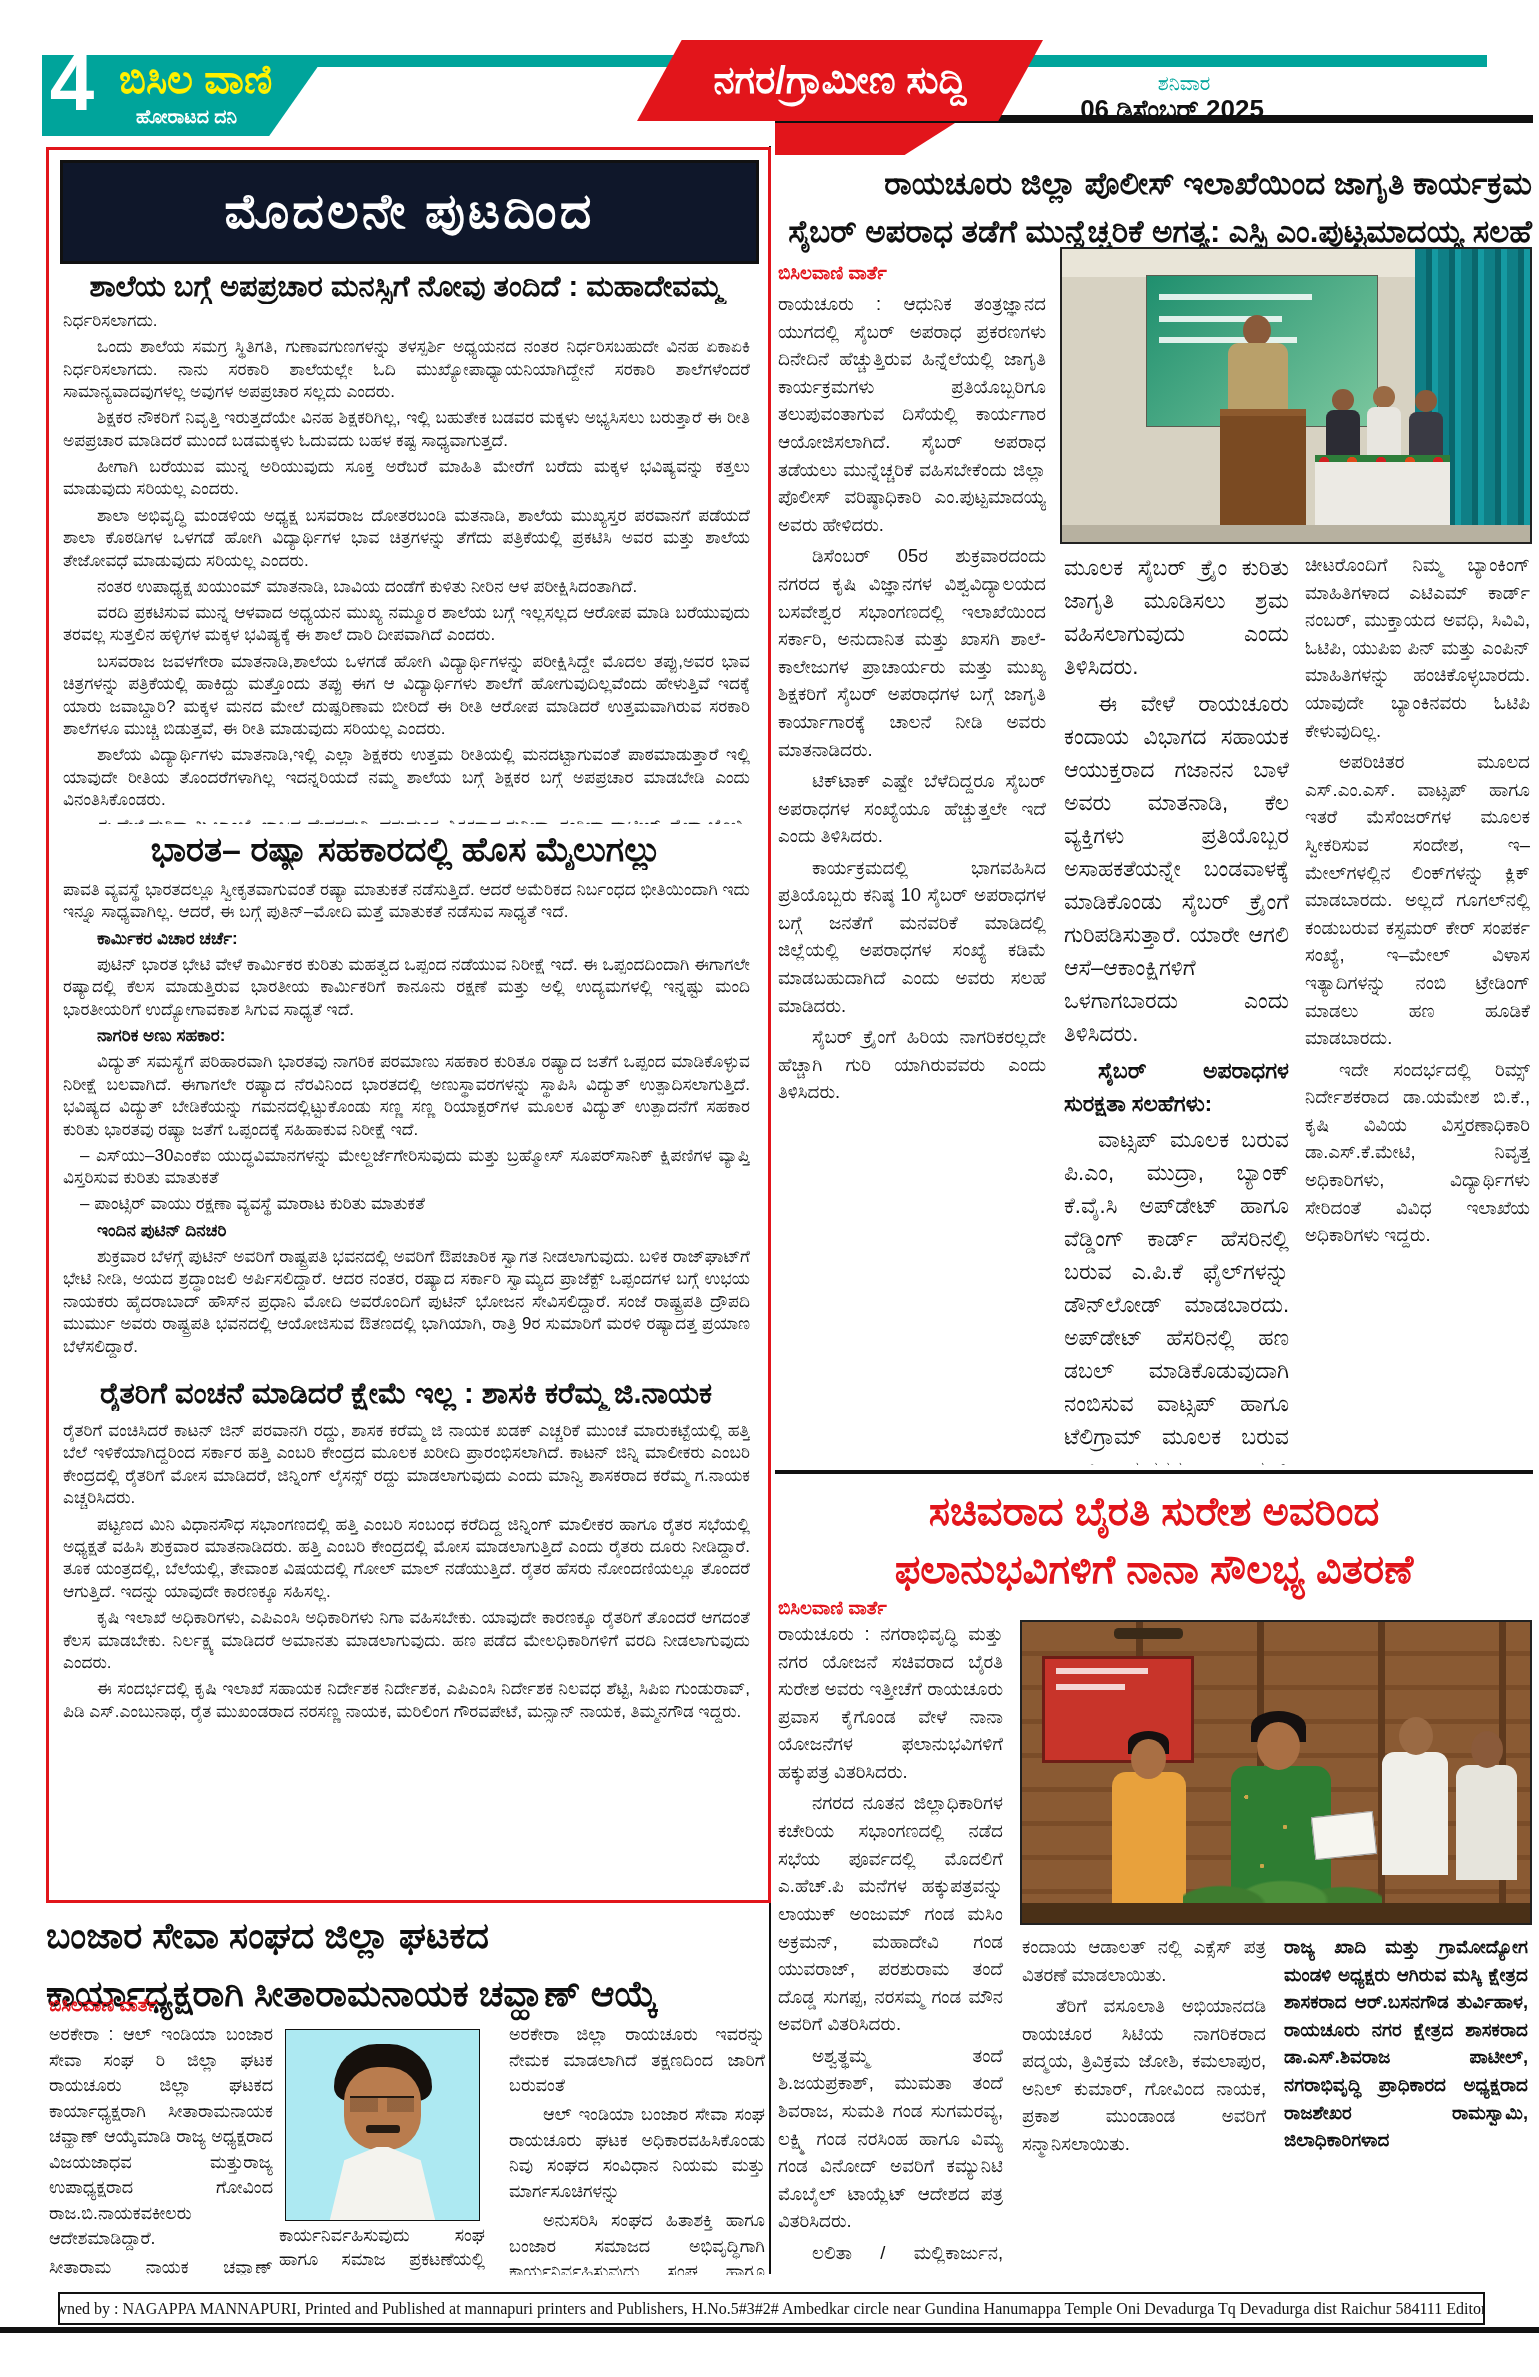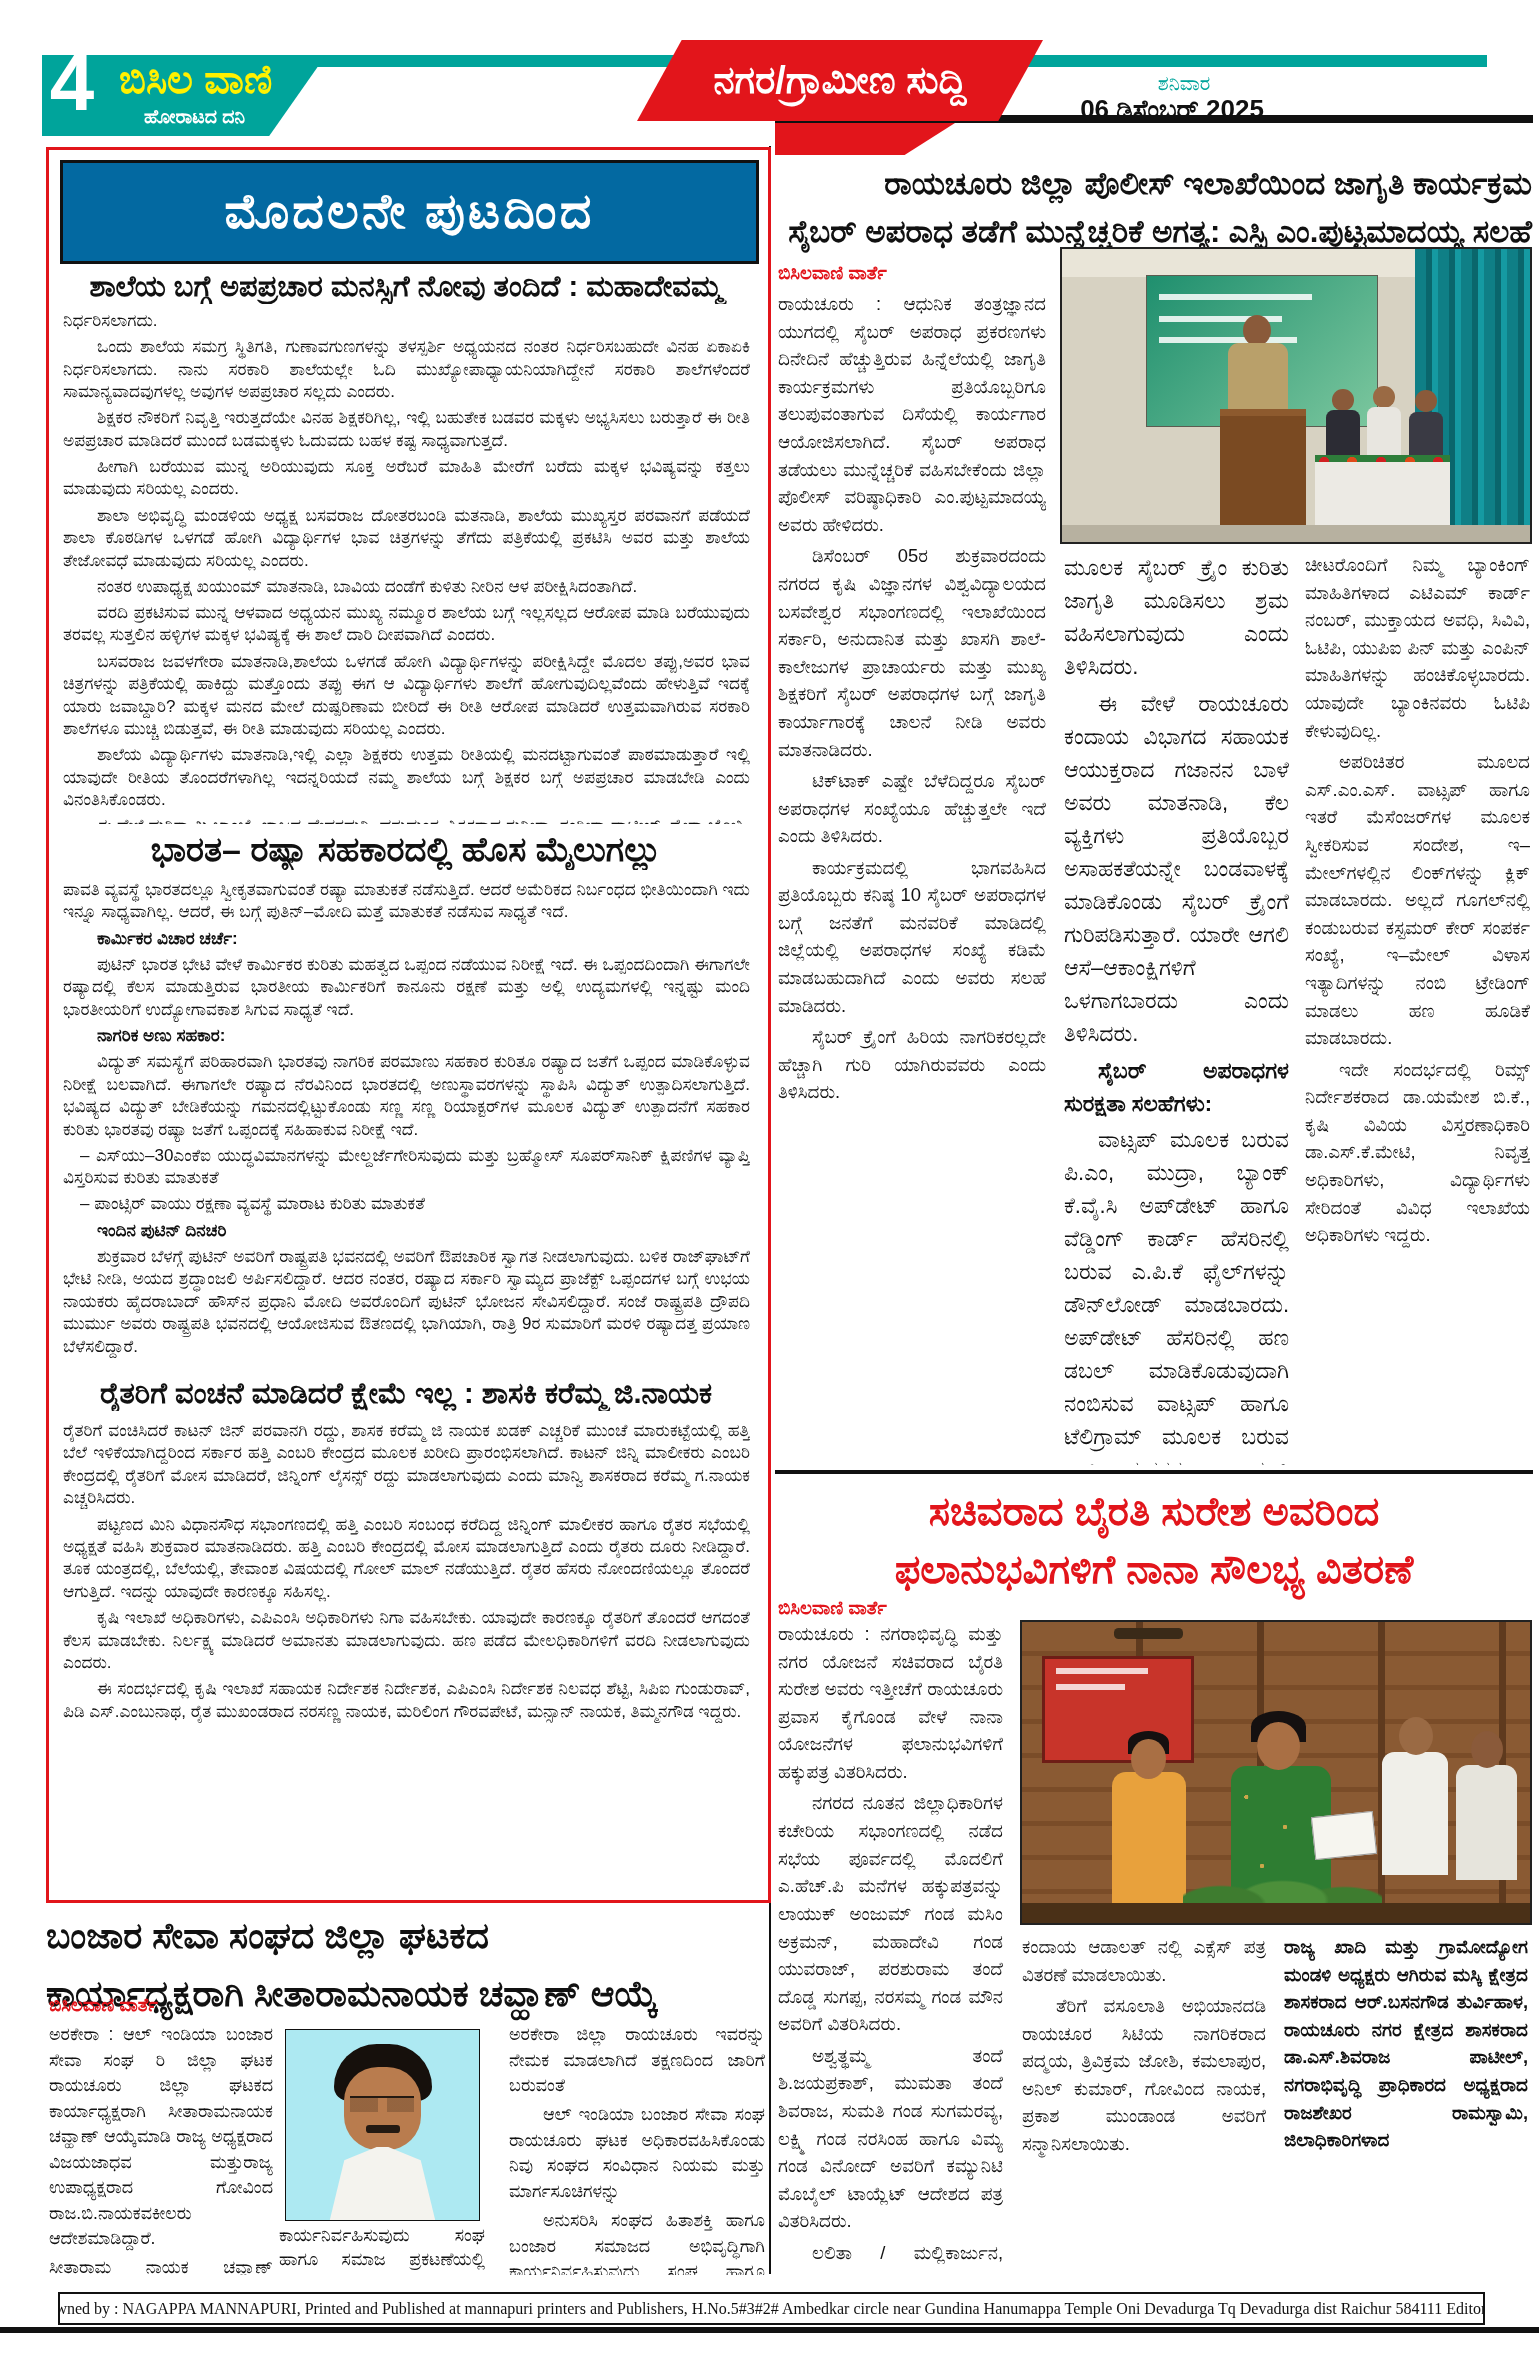--- a/index.html
+++ b/index.html
@@ -5,21 +5,21 @@
   html,body{margin:0;padding:0;background:#888;}
   .page{position:relative;width:1540px;height:2377px;background:#ffffff;
         font-family:"Liberation Sans","DejaVu Sans",sans-serif;color:#111;overflow:hidden;}
 
   
   .teal-bar{position:absolute;left:90px;top:55px;width:1397px;height:12.3px;background:#00A49B;}
   .logo-shape{position:absolute;left:42px;top:55px;width:284px;height:81px;background:#00A49B;
               clip-path:polygon(0 0,100% 0,80% 100%,0 100%);z-index:3;}
   .page-number{position:absolute;left:7.7px;top:-12.3px;font-size:80px;font-weight:bold;color:#ffffff;line-height:1;}
   .masthead{position:absolute;left:77px;top:1.5px;font-size:40px;font-weight:bold;color:#FFF100;white-space:nowrap;}
-  .tagline{position:absolute;left:102px;top:51px;font-size:19px;font-weight:bold;color:#ffffff;white-space:nowrap;}
+  .tagline{position:absolute;left:94px;top:51px;font-size:19px;font-weight:bold;color:#ffffff;white-space:nowrap;}
   .section-banner{position:absolute;left:637px;top:40px;width:406px;height:81px;background:#E2151B;
                   clip-path:polygon(11% 0,100% 0,89% 100%,0 100%);z-index:4;
                   display:flex;align-items:center;justify-content:center;}
   .section-banner span{color:#ffffff;font-size:38px;font-weight:bold;white-space:nowrap;}
   .weekday{position:absolute;right:218px;top:72px;width:276px;text-align:center;
            color:#00A49B;font-weight:normal;font-size:20px;}
   .issue-date{position:absolute;right:207px;top:94px;width:322px;text-align:center;
               color:#111;font-weight:bold;font-size:26px;}
 
   
@@ -27,21 +27,21 @@
   .hrule{position:absolute;background:#111;}
   .body-text{position:absolute;text-align:justify;overflow:hidden;}
   .body-text .para{margin:0 0 3.8px 0;text-indent:34px;}
   .body-text .para.noindent{text-indent:0;}
   .body-text .para.sub{font-weight:bold;}
   .body-text .para.bullet{text-indent:17px;}
   .byline{position:absolute;color:#E2151B;font-weight:bold;font-size:18.4px;white-space:nowrap;}
 
   
   .red-frame{position:absolute;left:46px;top:147px;width:719px;height:1750px;border:3.1px solid #E2151B;background:#fff;}
-  .kicker-box{position:absolute;left:60px;top:160px;width:693px;height:98px;background:#0369a1;border:3.1px solid #111;
+  .kicker-box{position:absolute;left:60px;top:160px;width:693px;height:98px;background:#0f172a;border:3.1px solid #111;
               display:flex;align-items:center;justify-content:center;}
   .kicker-box span{color:#ffffff;font-size:49px;font-weight:bold;letter-spacing:3.1px;white-space:nowrap;}
   .hl-a1{position:absolute;left:61px;top:270px;width:690px;text-align:center;font-size:29px;font-weight:bold;white-space:nowrap;overflow:hidden;}
   .a1-body{left:63px;top:310px;width:687px;height:514px;font-size:17px;line-height:1.32;}
   .hl-a2{position:absolute;left:61px;top:830px;width:690px;text-align:center;font-size:34px;font-weight:bold;white-space:nowrap;overflow:hidden;}
   .a2-body{left:63px;top:879px;width:687px;height:492px;font-size:17px;line-height:1.32;}
   .hl-a3{position:absolute;left:61px;top:1377px;width:690px;text-align:center;font-size:29px;font-weight:bold;white-space:nowrap;overflow:hidden;}
   .a3-body{left:63px;top:1420px;width:687px;height:469px;font-size:17px;line-height:1.32;}
 
   

